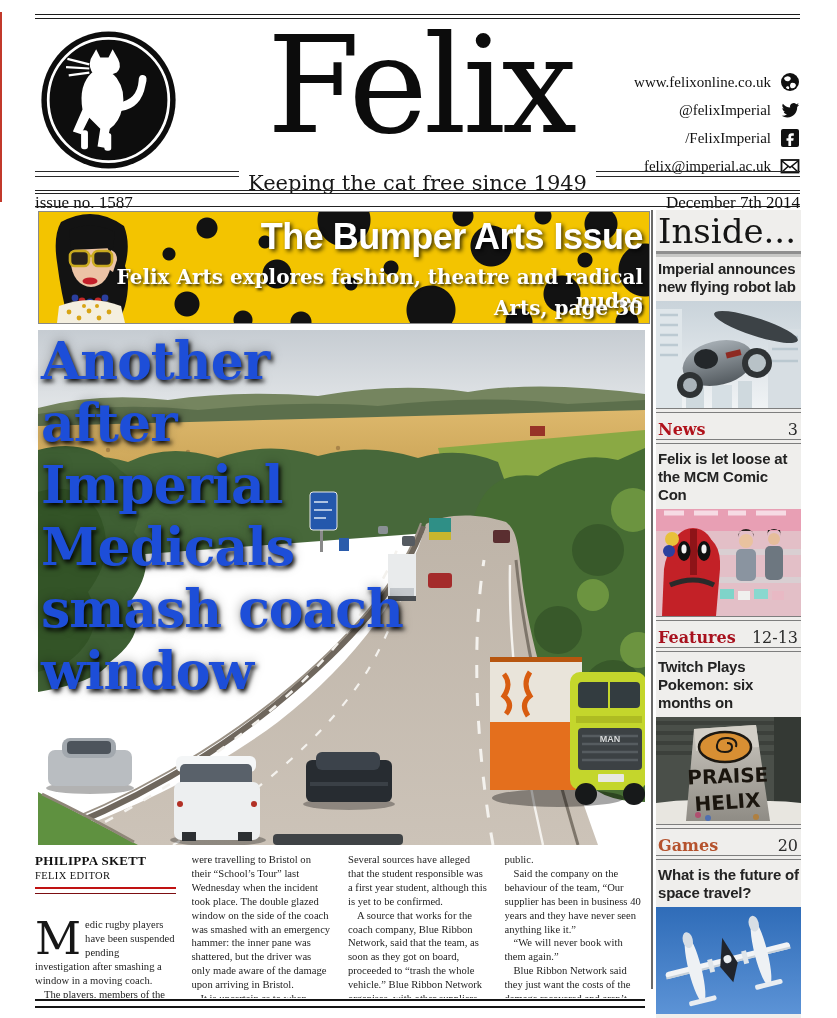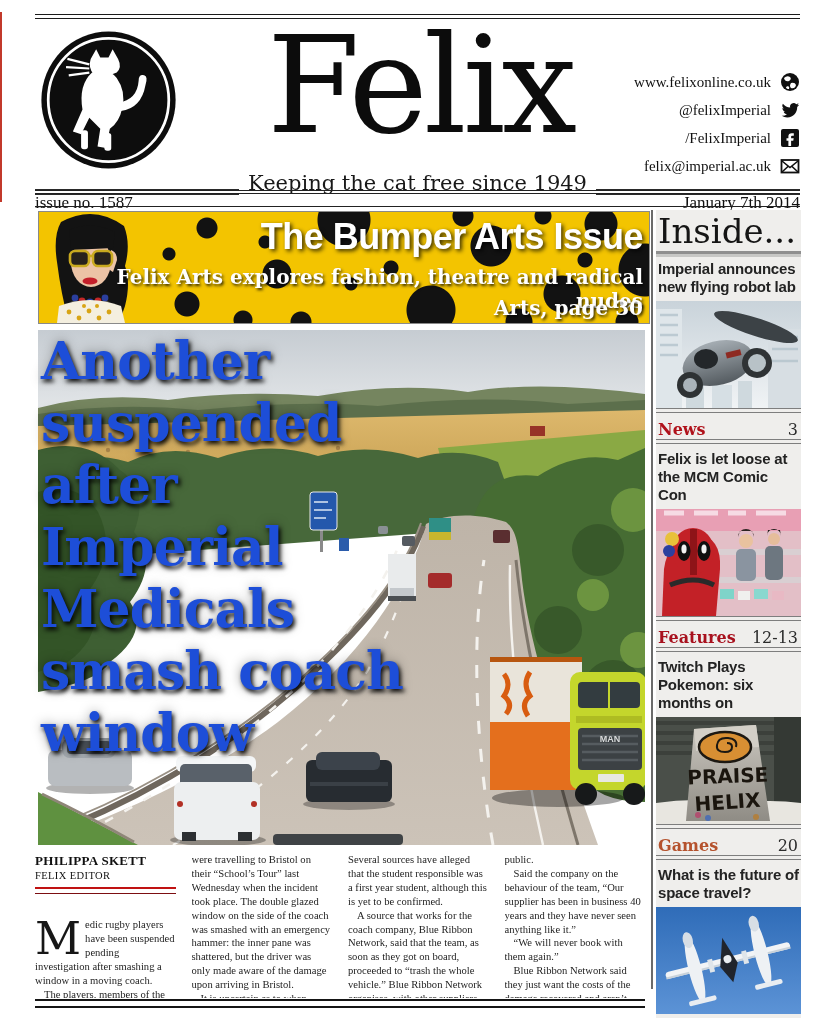--- a/index.html
+++ b/index.html
@@ -10,21 +10,21 @@
   .red-edge { position:absolute; left:0; top:12px; width:2px; height:190px; background:#c2392b; }
   .rule2 { border-top:1.5px solid #1a1a1a; border-bottom:1.5px solid #1a1a1a; height:3px; }
   .top-rule { position:absolute; left:35px; top:14px; width:765px; }
   .logo { position:absolute; left:40px; top:30px; width:137px; height:140px; }
   .masthead-title { position:absolute; left:190px; top:16px; width:460px; margin:0;
         font-family:"DejaVu Serif", serif; font-weight:normal; font-size:134px; line-height:1.05;
         text-align:center; letter-spacing:-4px; color:#0c0c0c; }
   .contacts { position:absolute; right:37px; top:68px; width:200px; font-size:15px; }
   .contact-row { display:flex; justify-content:flex-end; align-items:center; height:28px; gap:9px; }
   .contact-row svg { width:20px; height:20px; flex:0 0 auto; }
-  .tagline-row { position:absolute; left:35px; top:171px; width:765px; display:flex; align-items:flex-end; gap:9px;
+  .tagline-row { position:absolute; left:35px; top:171px; width:765px; display:flex; align-items:flex-start; gap:9px;
         font-family:"DejaVu Serif", serif; font-size:21px; color:#181818; }
   .tag-rule { flex:1; height:4px; border-top:1.5px solid #2a2a2a; border-bottom:1.5px solid #2a2a2a; }
   .mid-rule { position:absolute; left:35px; top:190px; width:765px; border-top:1px solid #222; border-bottom:1px solid #222; height:2px; }
   .issue-row { position:absolute; left:35px; top:193px; width:765px; display:flex; justify-content:space-between;
         font-size:17px; line-height:1; padding-top:1px; }
   .issue-rule { position:absolute; left:35px; top:206px; width:765px; border-top:1.2px solid #222; }
 
   
   .banner { position:absolute; left:38px; top:211px; width:610px; height:111px; overflow:hidden;
         border:1px solid #8a8a8a;
@@ -155,21 +155,21 @@
   </div>
 
   <div class="tagline-row">
     <span class="tag-rule"></span>
     <span>Keeping the cat free since 1949</span>
     <span class="tag-rule"></span>
   </div>
   <div class="mid-rule"></div>
   <div class="issue-row">
     <span>issue no. 1587</span>
-    <span>January 7th 2014</span>
+    <span>December 7th 2014</span>
   </div>
   <div class="issue-rule"></div>
 
   <section class="banner">
     <svg class="banner-woman" viewBox="0 0 110 111">
       <path d="M22,10 Q55,-8 85,14 Q92,32 86,54 Q92,70 86,94 L80,111 L30,111 Q22,82 18,50 Q14,24 22,10 Z" fill="#131313"></path>
       <ellipse cx="52" cy="50" rx="20" ry="25" fill="#ecc3a6"></ellipse>
       <path d="M30,18 Q52,8 76,20 L74,36 L32,38 Z" fill="#131313"></path>
       <path d="M72,38 q6,2 6,10 l-4,12 q-5,-2 -5,-8 Z" fill="#ecc3a6"></path>
       <g>
@@ -324,21 +324,20 @@
         <path d="M544,406 h56 M544,414 h56 M544,422 h56 M544,430 h56" stroke="#565c60" stroke-width="2.4"></path>
         <text x="572" y="412" text-anchor="middle" font-size="9" font-family="Liberation Sans, sans-serif" font-weight="bold" fill="#d8dadb">MAN</text>
         <rect x="536" y="440" width="70" height="13" fill="#c4d62c"></rect>
         <rect x="560" y="444" width="26" height="8" rx="1" fill="#e8e8e2"></rect>
         <circle cx="548" cy="464" r="11" fill="#17191a"></circle>
           <circle cx="596" cy="464" r="11" fill="#17191a"></circle>
       </g>
     </svg>
     <h2 class="hero-headline">
       <span>Another</span>
-      <span>suspended</span>
       <span>after</span>
       <span>Imperial</span>
       <span>Medicals</span>
       <span>smash coach</span>
       <span>window</span>
     </h2>
   </section>
 
   <section class="article">
     <div class="col">

